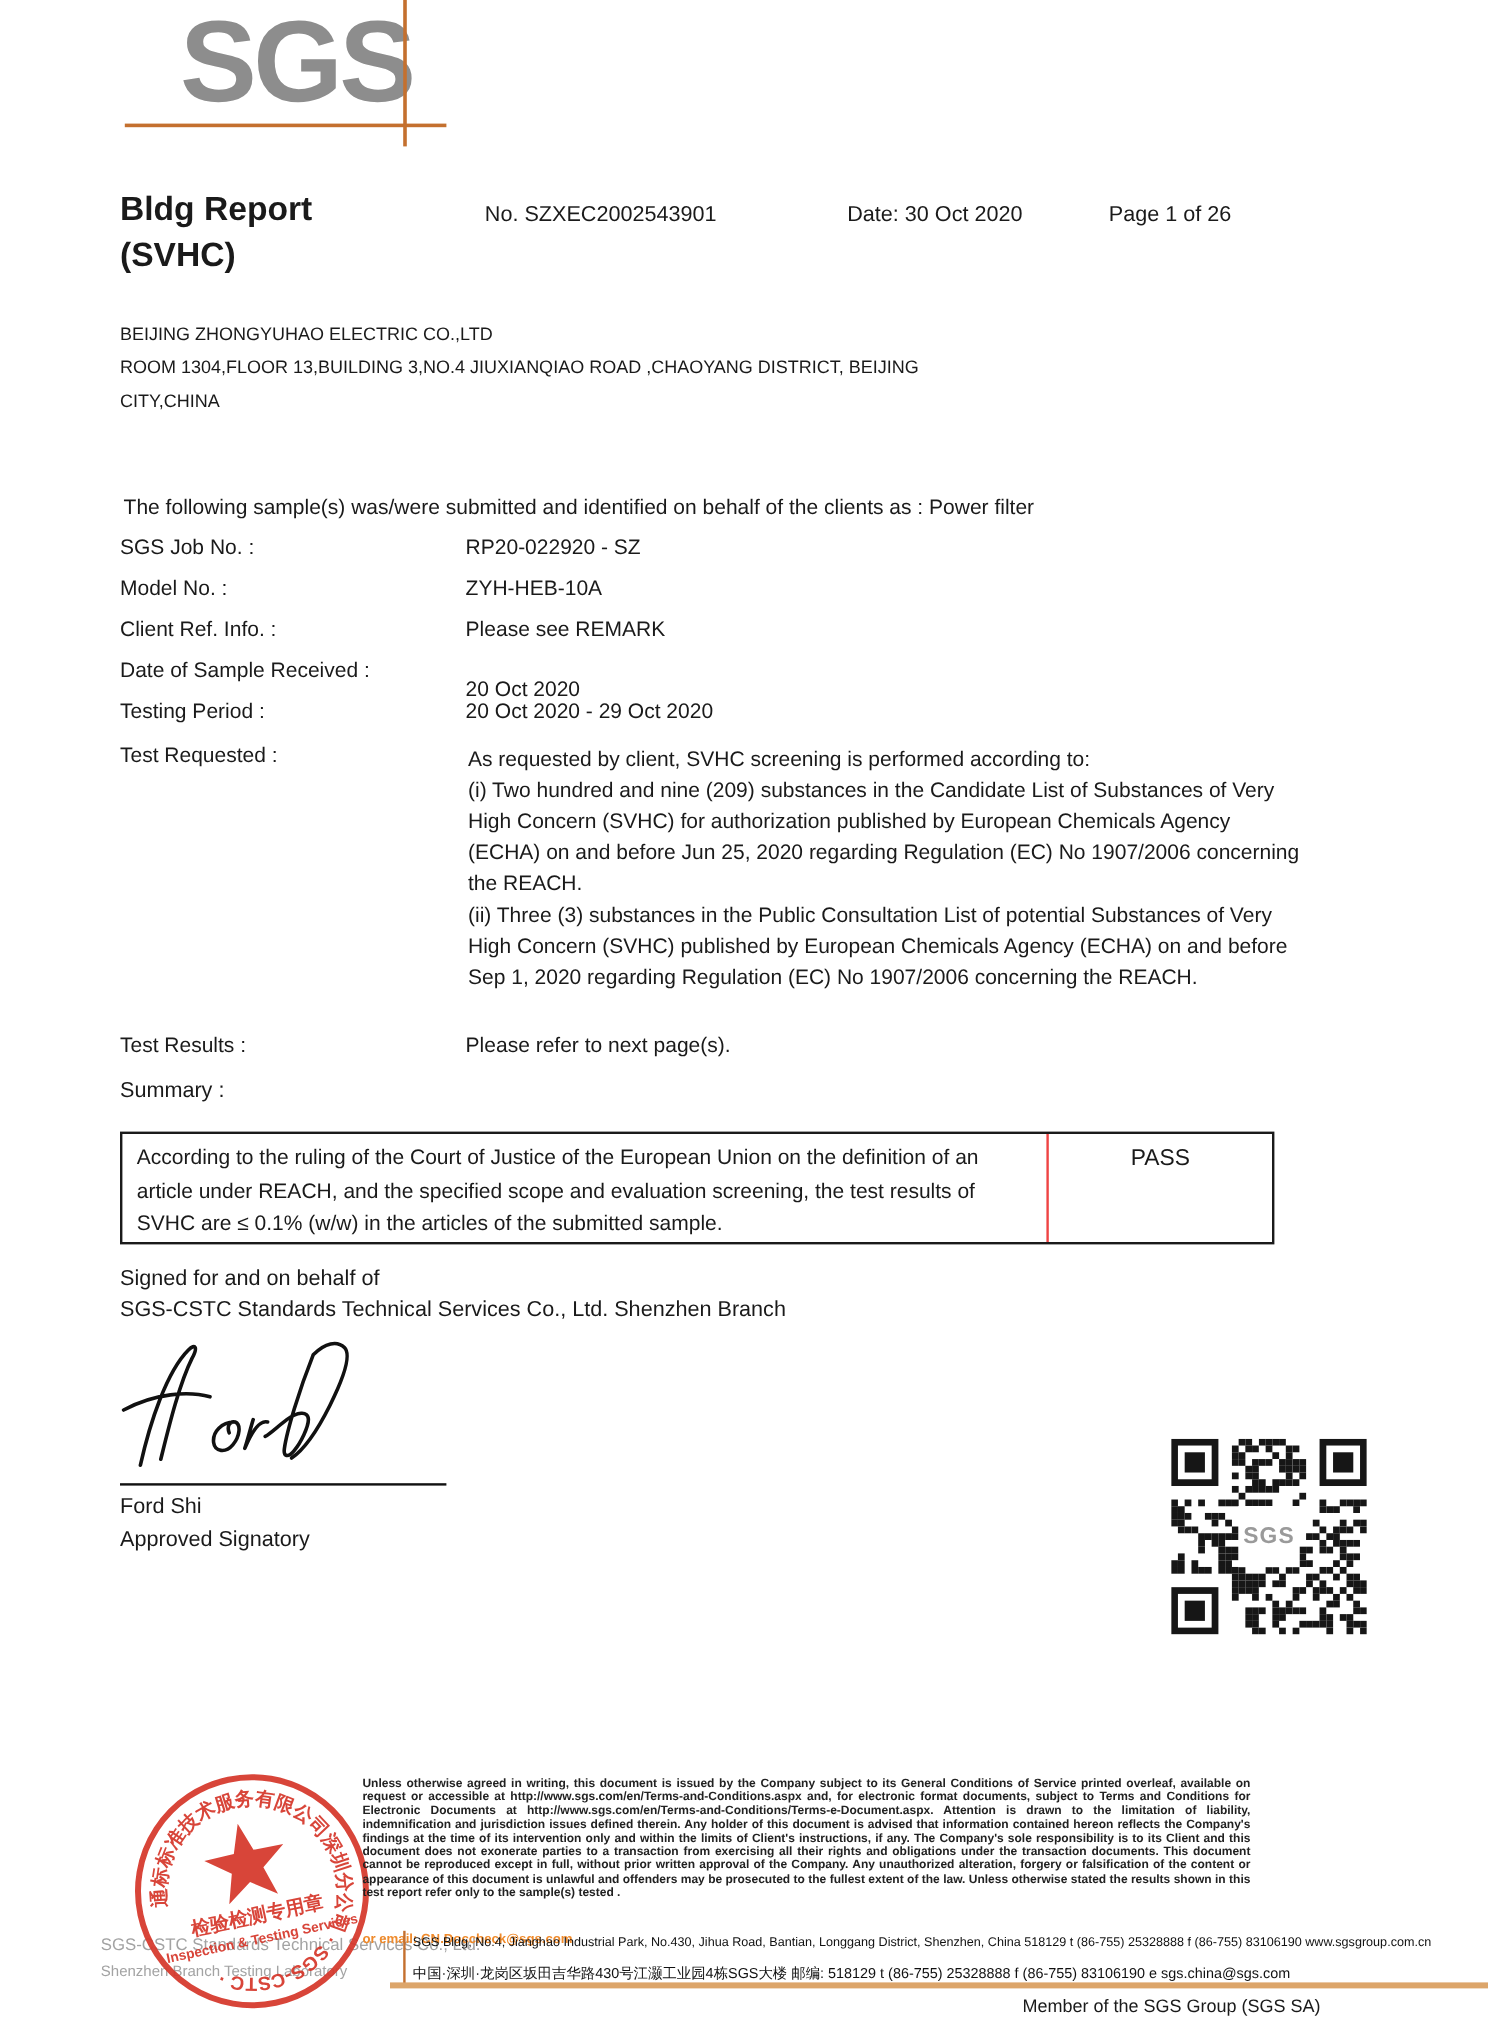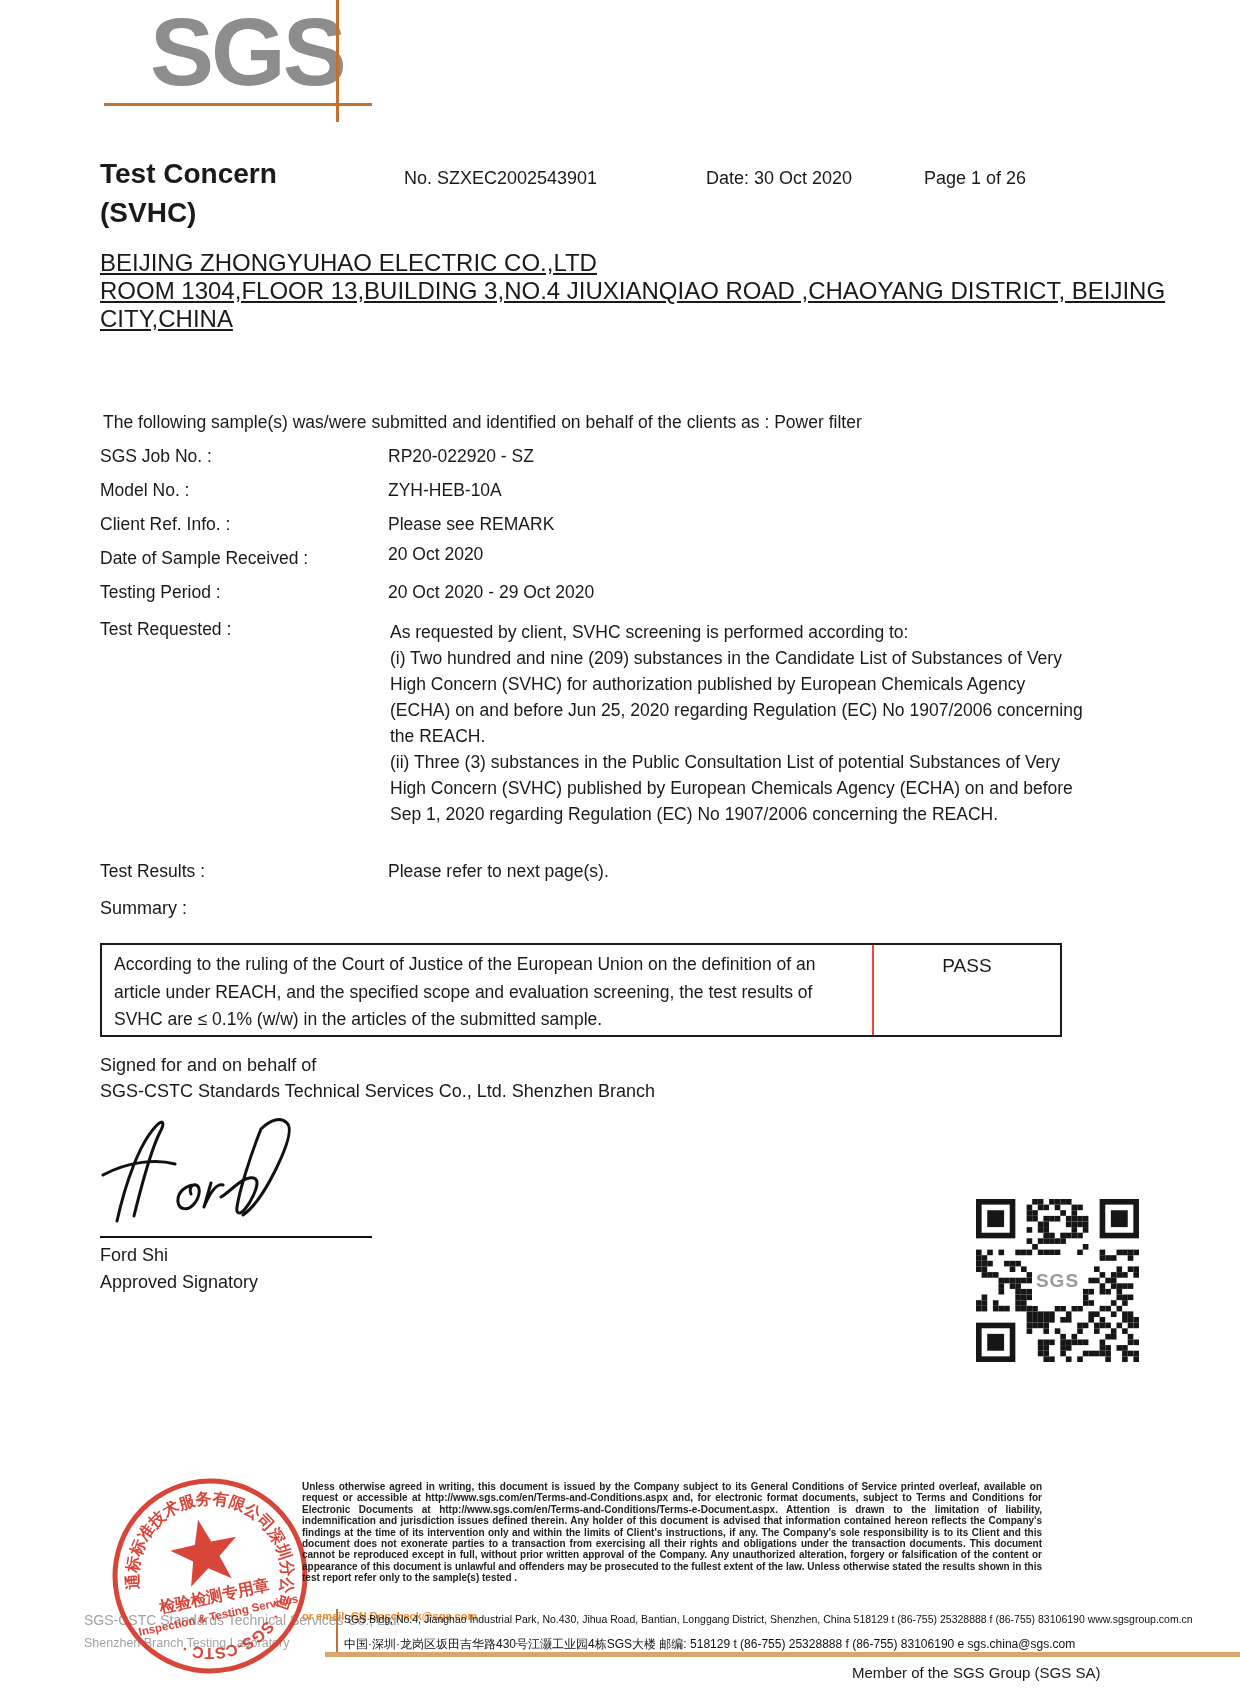--- a/index.html
+++ b/index.html
@@ -12,21 +12,21 @@
   .logo-text{left:150px;top:2px;font-size:96px;font-weight:bold;color:#8d8d8d;letter-spacing:-3px;line-height:100px;}
   .logo-hline{left:104px;top:103px;width:268px;height:3px;background:#c4702f;}
   .logo-vline{left:336px;top:0;width:3px;height:122px;background:#c4702f;}
   
   .title1{left:100px;top:158px;font-size:28px;font-weight:bold;}
   .title2{left:100px;top:197px;font-size:28px;font-weight:bold;}
   .hdr-no{left:404px;top:168px;font-size:18px;text-align:right;}
   .hdr-date{left:706px;top:168px;font-size:18px;}
   .hdr-page{left:924px;top:168px;font-size:18px;}
   
-  .client{left:100px;top:249px;font-size:24px;line-height:28px;text-decoration:underline;}
+  .client{left:100px;top:265px;font-size:15px;line-height:28px;}
   
   .intro{left:103px;top:412px;font-size:17.5px;}
   .frow-label{left:100px;font-size:17.5px;}
   .frow-value{left:388px;font-size:17.5px;}
   .tr-par{left:390px;top:619px;width:698px;font-size:17.5px;line-height:26px;}
   
   .sum-head{left:100px;top:898px;font-size:18px;}
   .sum-box{left:100px;top:943px;width:962px;height:94px;border:2px solid #1a1a1a;display:flex;box-sizing:border-box;}
   .sum-text{flex:1;padding:6px 12px 0 12px;font-size:17.5px;line-height:27.5px;}
   .sum-verdict{width:186px;border-left:2px solid #ef4444;text-align:center;padding-top:10px;font-size:19px;}
@@ -57,42 +57,42 @@
 </style>
 </head>
 <body>
 
 <div id="page">
 
   <div class="abs logo-text">SGS</div>
   <div class="abs logo-hline"></div>
   <div class="abs logo-vline"></div>
 
-  <div class="abs title1">Test Concern</div>
+  <div class="abs title1">Bldg Report</div>
   <div class="abs hdr-no">No. SZXEC2002543901</div>
   <div class="abs hdr-date">Date: 30 Oct 2020</div>
   <div class="abs hdr-page">Page 1 of 26</div>
   <div class="abs title2">(SVHC)</div>
 
   <div class="abs client">
     <div>BEIJING ZHONGYUHAO ELECTRIC CO.,LTD</div>
     <div>ROOM 1304,FLOOR 13,BUILDING 3,NO.4 JIUXIANQIAO ROAD ,CHAOYANG DISTRICT, BEIJING</div>
     <div> CITY,CHINA</div>
   </div>
 
   <div class="abs intro">The following sample(s) was/were submitted and identified on behalf of the clients as : Power filter</div>
 
   <div class="abs frow-label" style="top:446px">SGS Job No. :</div>
   <div class="abs frow-value" style="top:446px">RP20-022920 - SZ</div>
   <div class="abs frow-label" style="top:480px">Model No. :</div>
   <div class="abs frow-value" style="top:480px">ZYH-HEB-10A</div>
   <div class="abs frow-label" style="top:514px">Client Ref. Info. :</div>
   <div class="abs frow-value" style="top:514px">Please see REMARK</div>
   <div class="abs frow-label" style="top:548px">Date of Sample Received :</div>
-  <div class="abs frow-value" style="top:544px">20 Oct 2020</div>
+  <div class="abs frow-value" style="top:564px">20 Oct 2020</div>
   <div class="abs frow-label" style="top:582px">Testing Period :</div>
   <div class="abs frow-value" style="top:582px">20 Oct 2020 - 29 Oct 2020</div>
 
   <div class="abs frow-label" style="top:619px">Test Requested :</div>
   <div class="abs tr-par">
     <div>As requested by client, SVHC screening is performed according to:</div>
     <div>(i) Two hundred and nine (209) substances in the Candidate List of Substances of Very High Concern (SVHC) for authorization published by European Chemicals Agency (ECHA) on and before Jun 25, 2020 regarding Regulation (EC) No 1907/2006 concerning the REACH.</div>
     <div>(ii) Three (3) substances in the Public Consultation List of potential Substances of Very High Concern (SVHC) published by European Chemicals Agency (ECHA) on and before Sep 1, 2020 regarding Regulation (EC) No 1907/2006 concerning the REACH.</div>
   </div>
 

